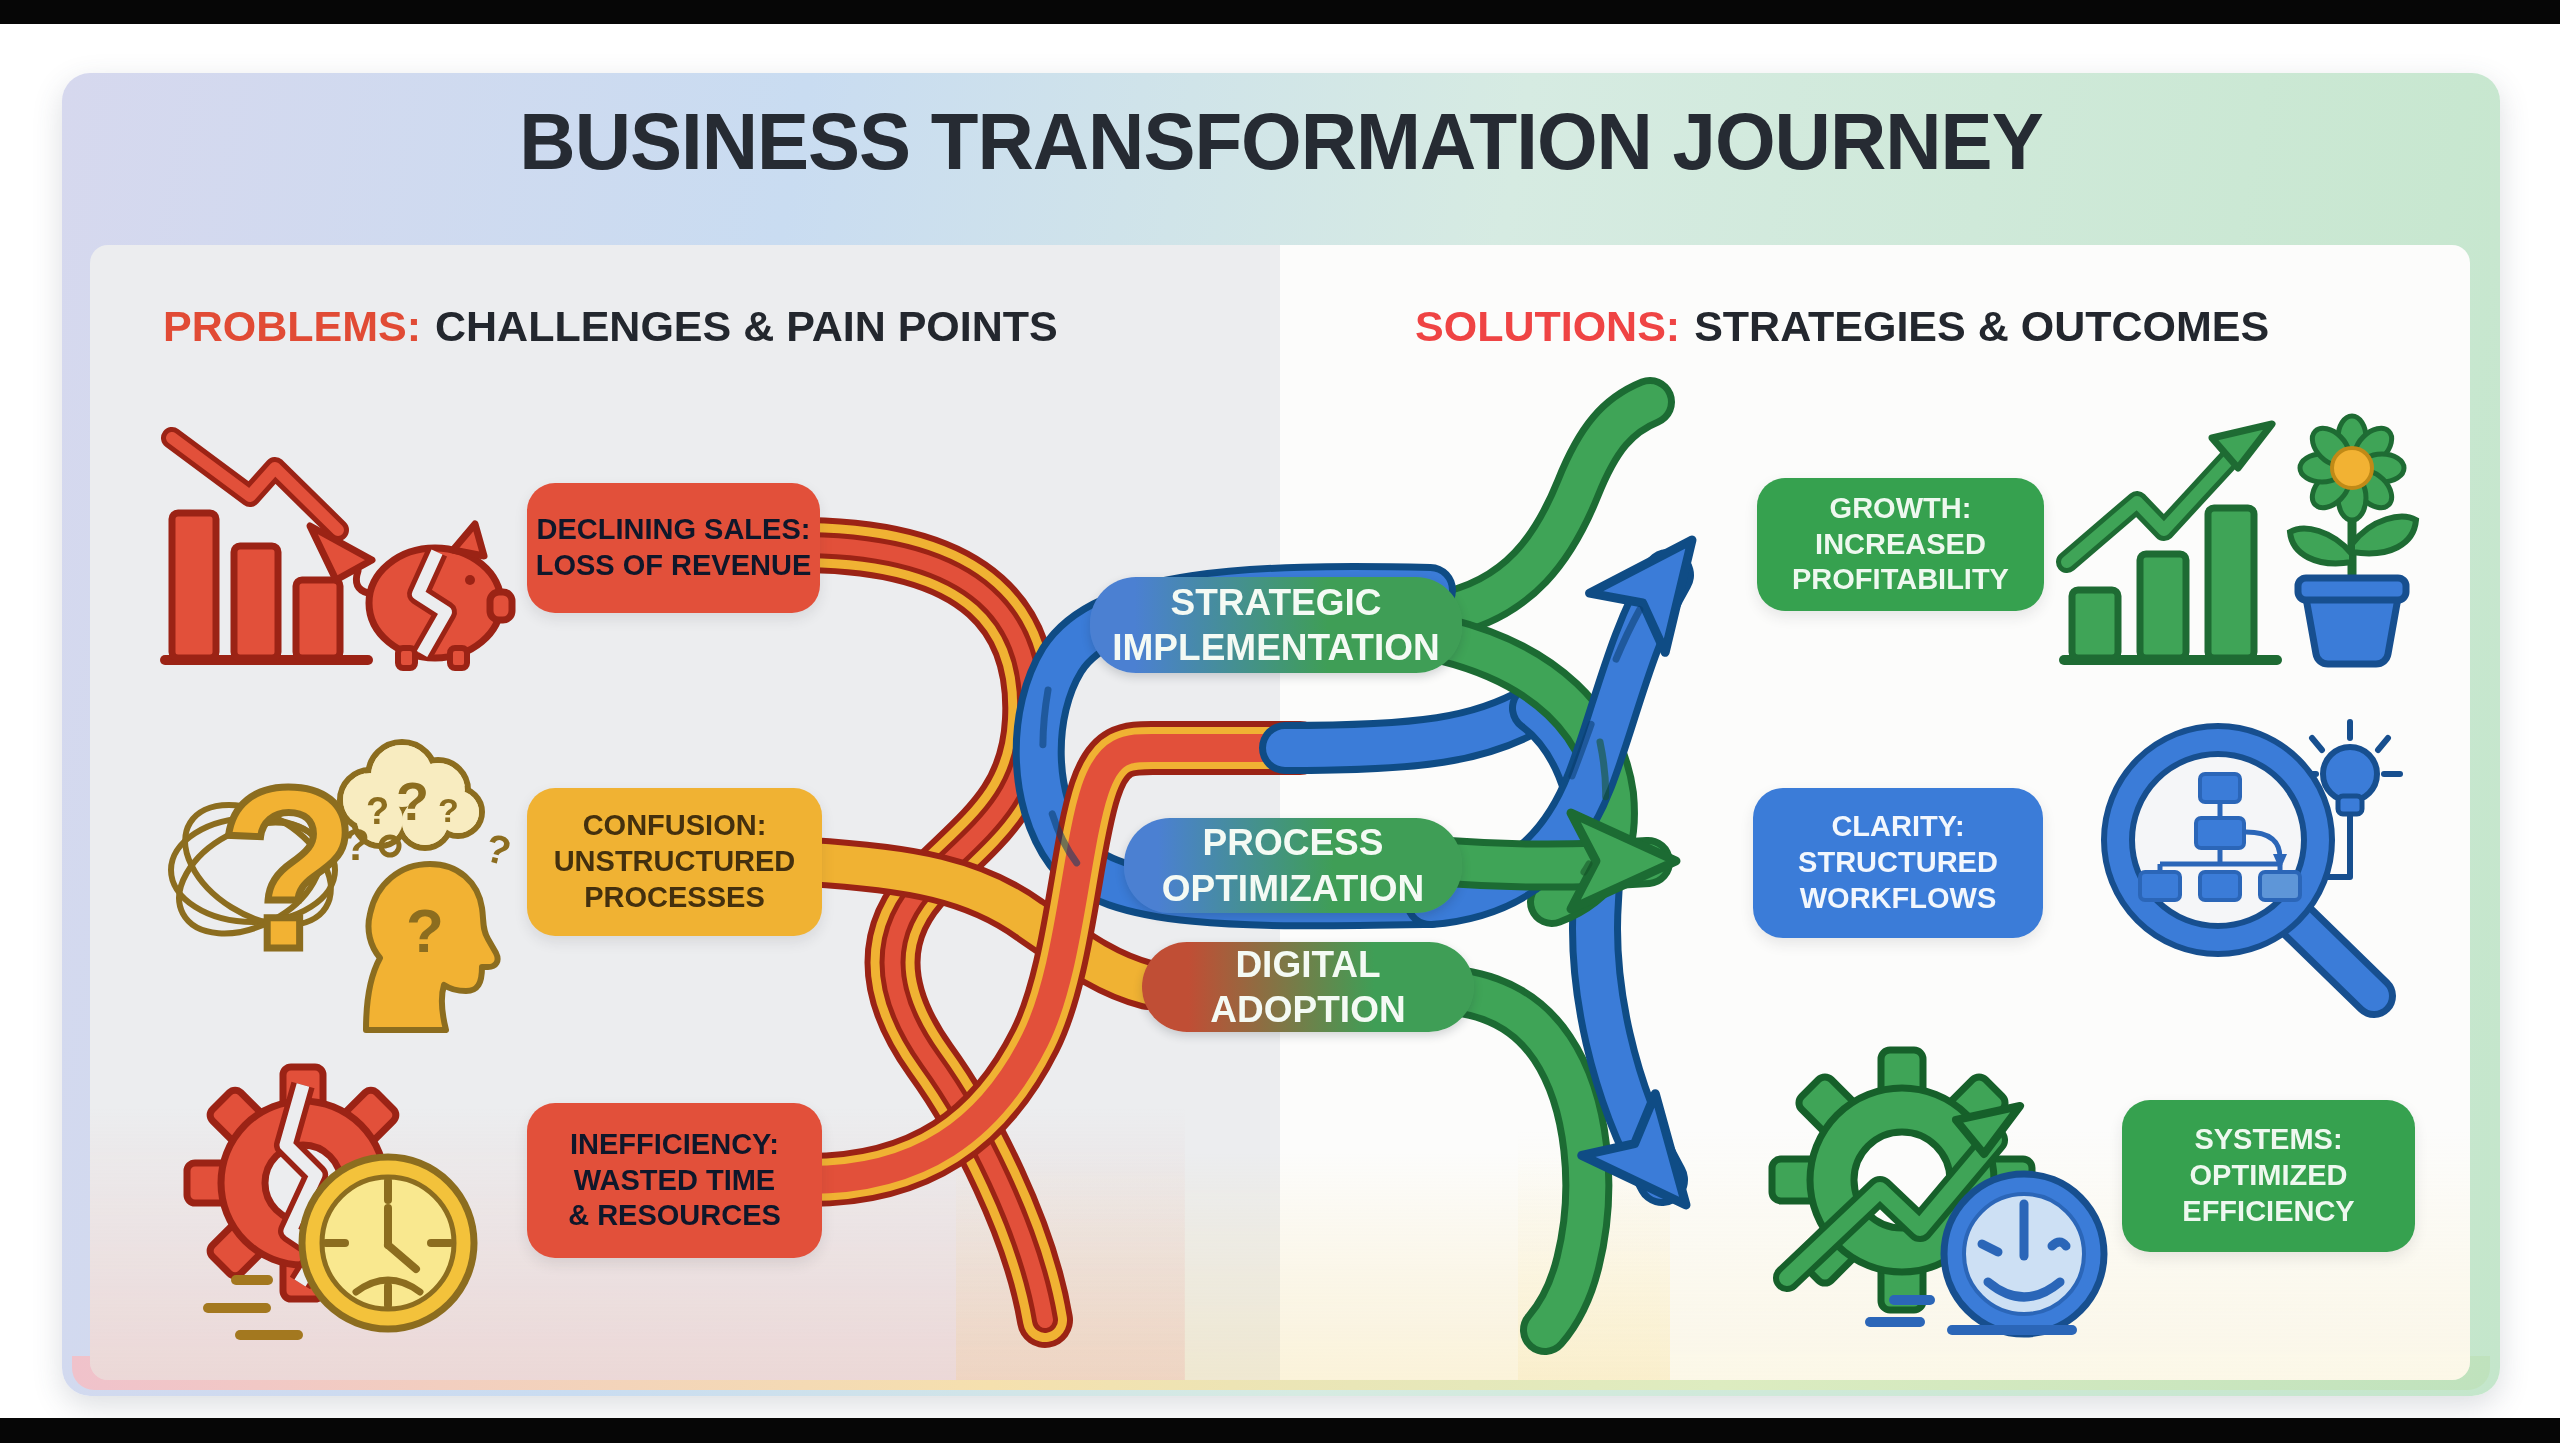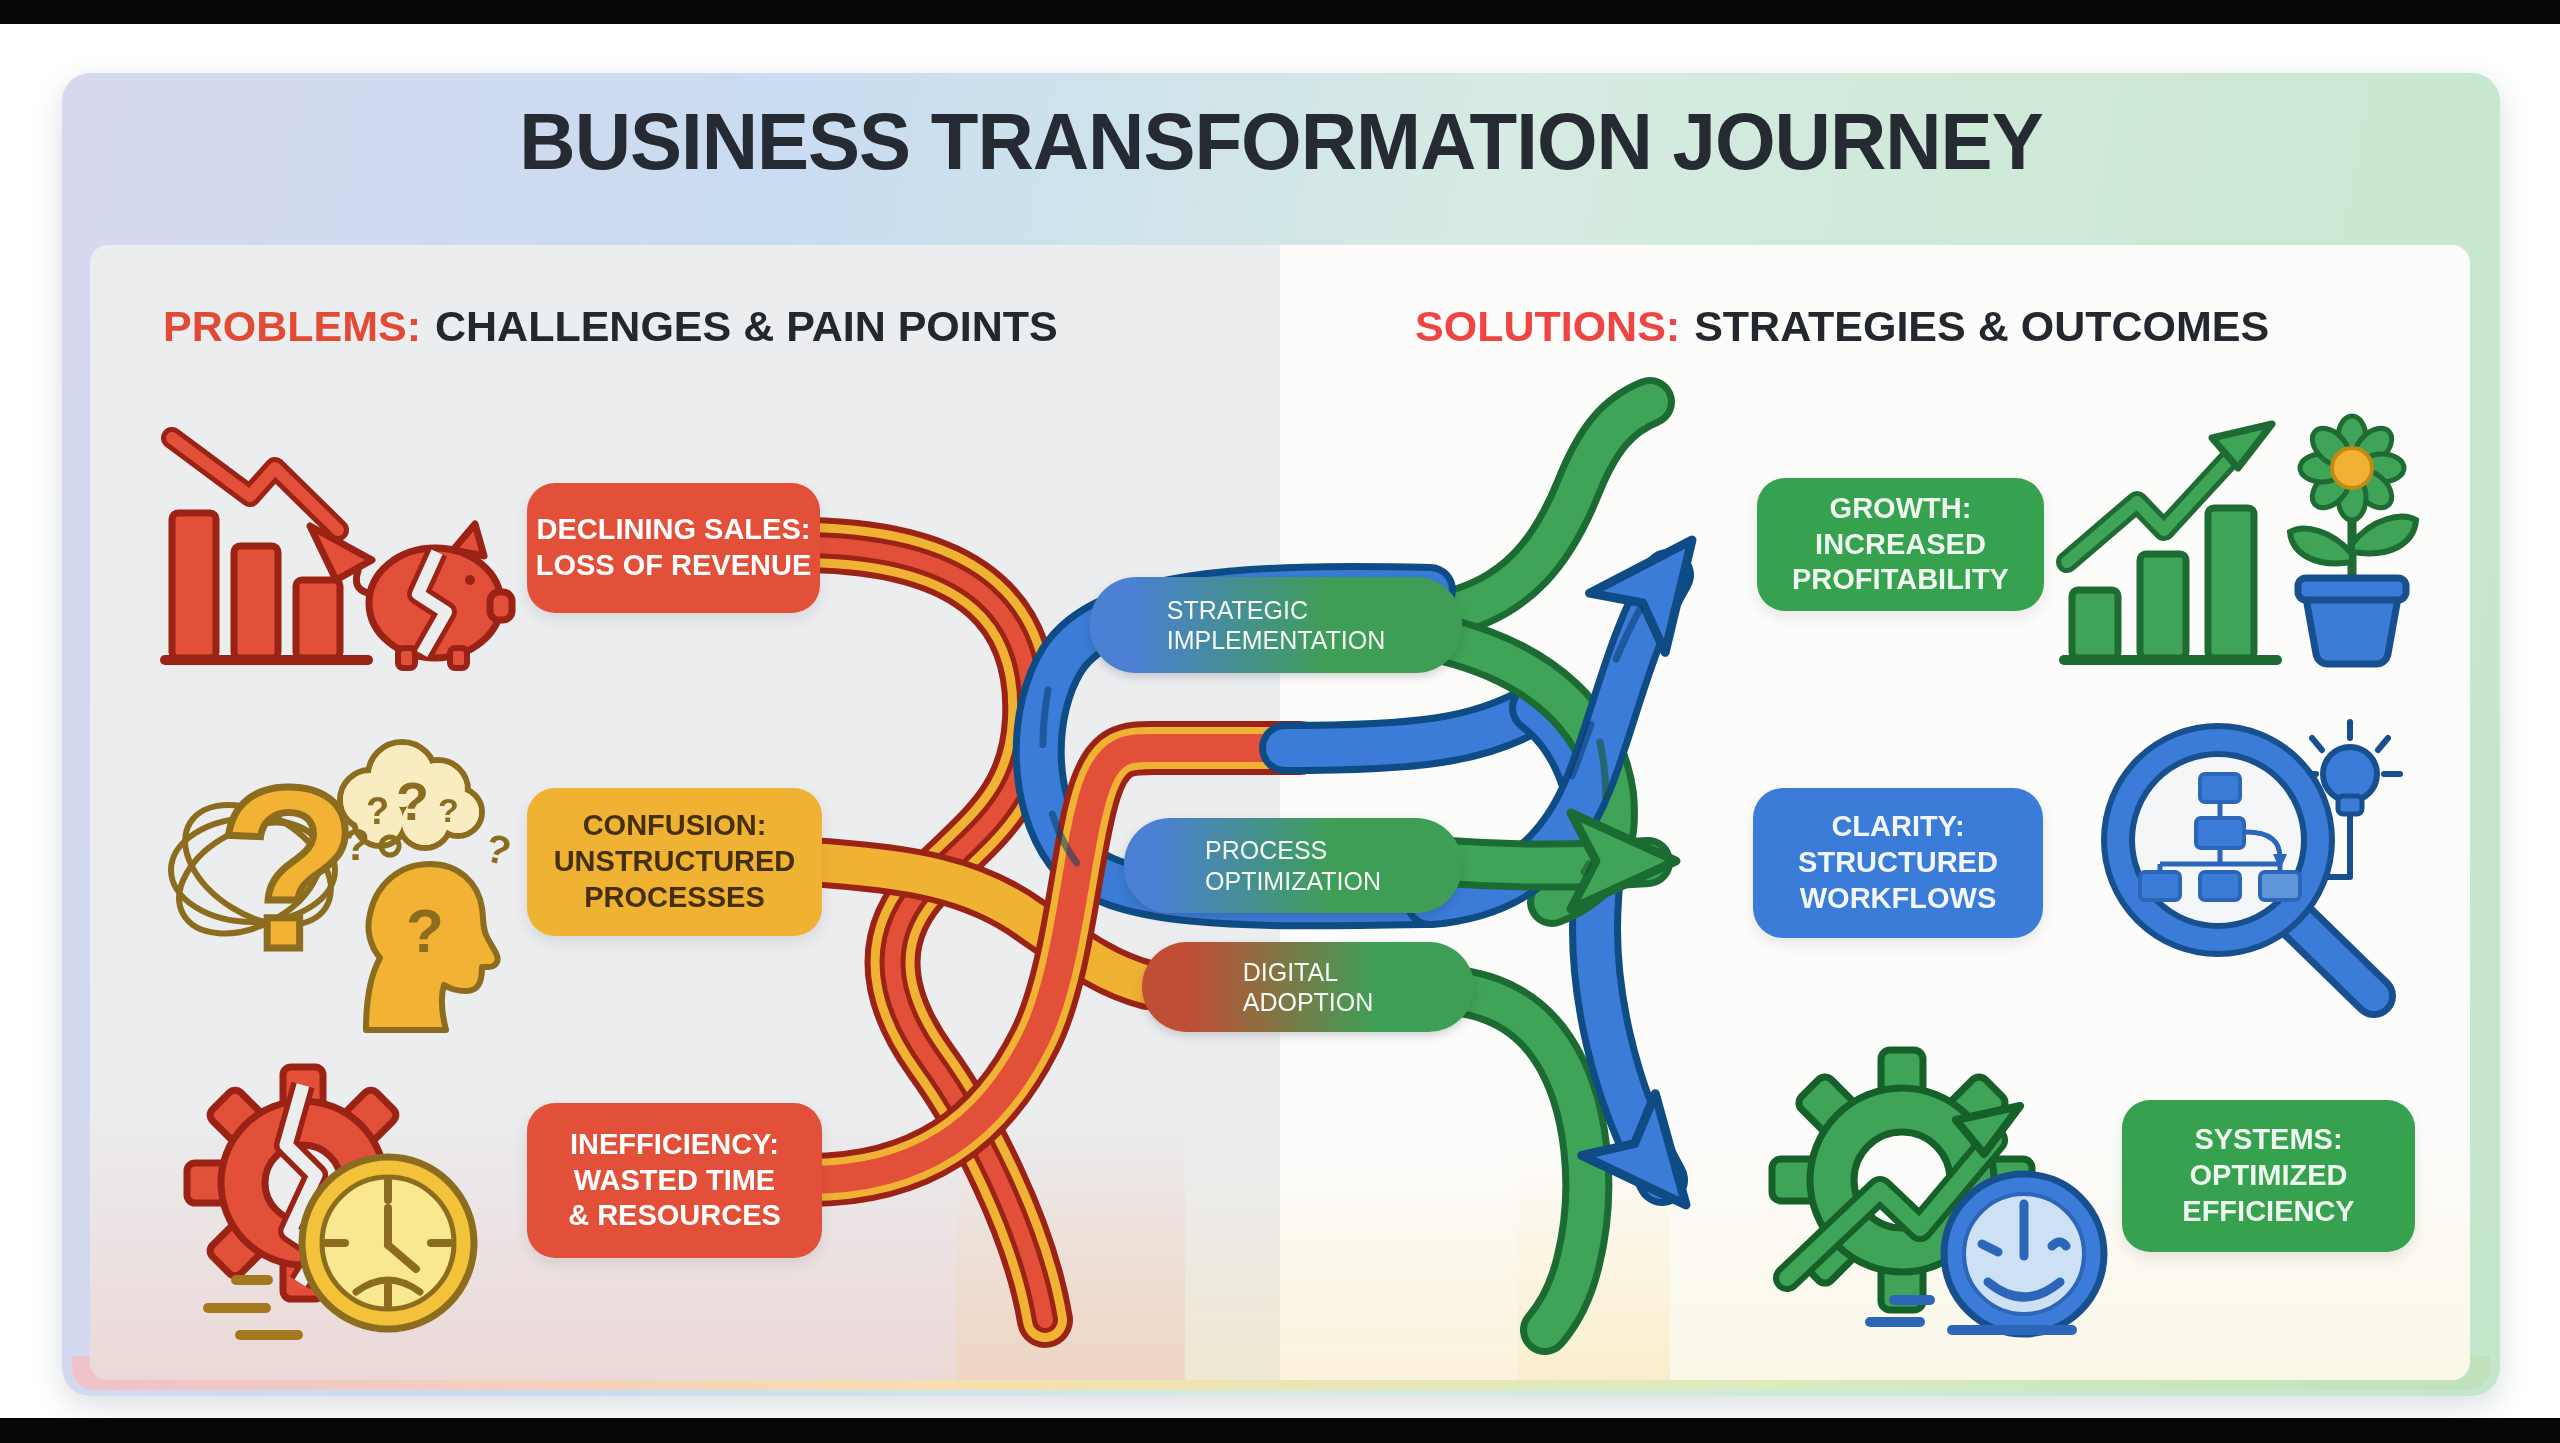--- a/index.html
+++ b/index.html
@@ -51,35 +51,35 @@
   .heading-solutions{left:1415px;}
   .heading-solutions .lead{color:#ef4444;}
 
   .flow{position:absolute;left:0;top:0;z-index:4;}
 
   .pbox{
     position:absolute;z-index:6;border-radius:28px;display:flex;align-items:center;justify-content:center;
     font-weight:700;font-size:29px;line-height:1.24;text-align:center;white-space:pre-line;
     box-shadow:0 6px 14px rgba(40,40,50,.10);
   }
-  .red{background:#e2503a;color:#ffffff;}
+  .red{background:#e2503a;color:#0f172a;}
   .yellow{background:#f0b233;color:#44300e;}
   .green{background:#36a14f;color:#eef8ef;}
   .blue{background:#3b7cd8;color:#f2f7fd;border-radius:30px;}
 
   .box-declining{left:527px;top:483px;width:293px;height:130px;}
   .box-confusion{left:527px;top:788px;width:295px;height:148px;}
   .box-inefficiency{left:527px;top:1103px;width:295px;height:155px;}
   .box-growth{left:1757px;top:478px;width:287px;height:133px;}
   .box-clarity{left:1753px;top:788px;width:290px;height:150px;}
   .box-systems{left:2122px;top:1100px;width:293px;height:152px;}
 
   .band{
     position:absolute;z-index:6;border-radius:46px;display:flex;align-items:center;justify-content:center;
-    color:#f4faf4;font-weight:400;font-size:25px;line-height:1.22;text-align:left;white-space:pre-line;
+    color:#f4faf4;font-weight:700;font-size:37px;line-height:1.22;text-align:center;white-space:pre-line;
     box-shadow:0 4px 10px rgba(30,40,50,.18);
   }
   .band-strategic{left:1090px;top:577px;width:372px;height:96px;
     background:linear-gradient(90deg,#4b80d2 12%,#3f9e56 64%);}
   .band-process{left:1124px;top:818px;width:338px;height:95px;
     background:linear-gradient(90deg,#4b80d2 10%,#3f9e56 62%);}
   .band-digital{left:1142px;top:942px;width:332px;height:90px;
     background:linear-gradient(90deg,#c04e35 14%,#3f9e56 70%);}
 
   .icon{position:absolute;z-index:6;}

